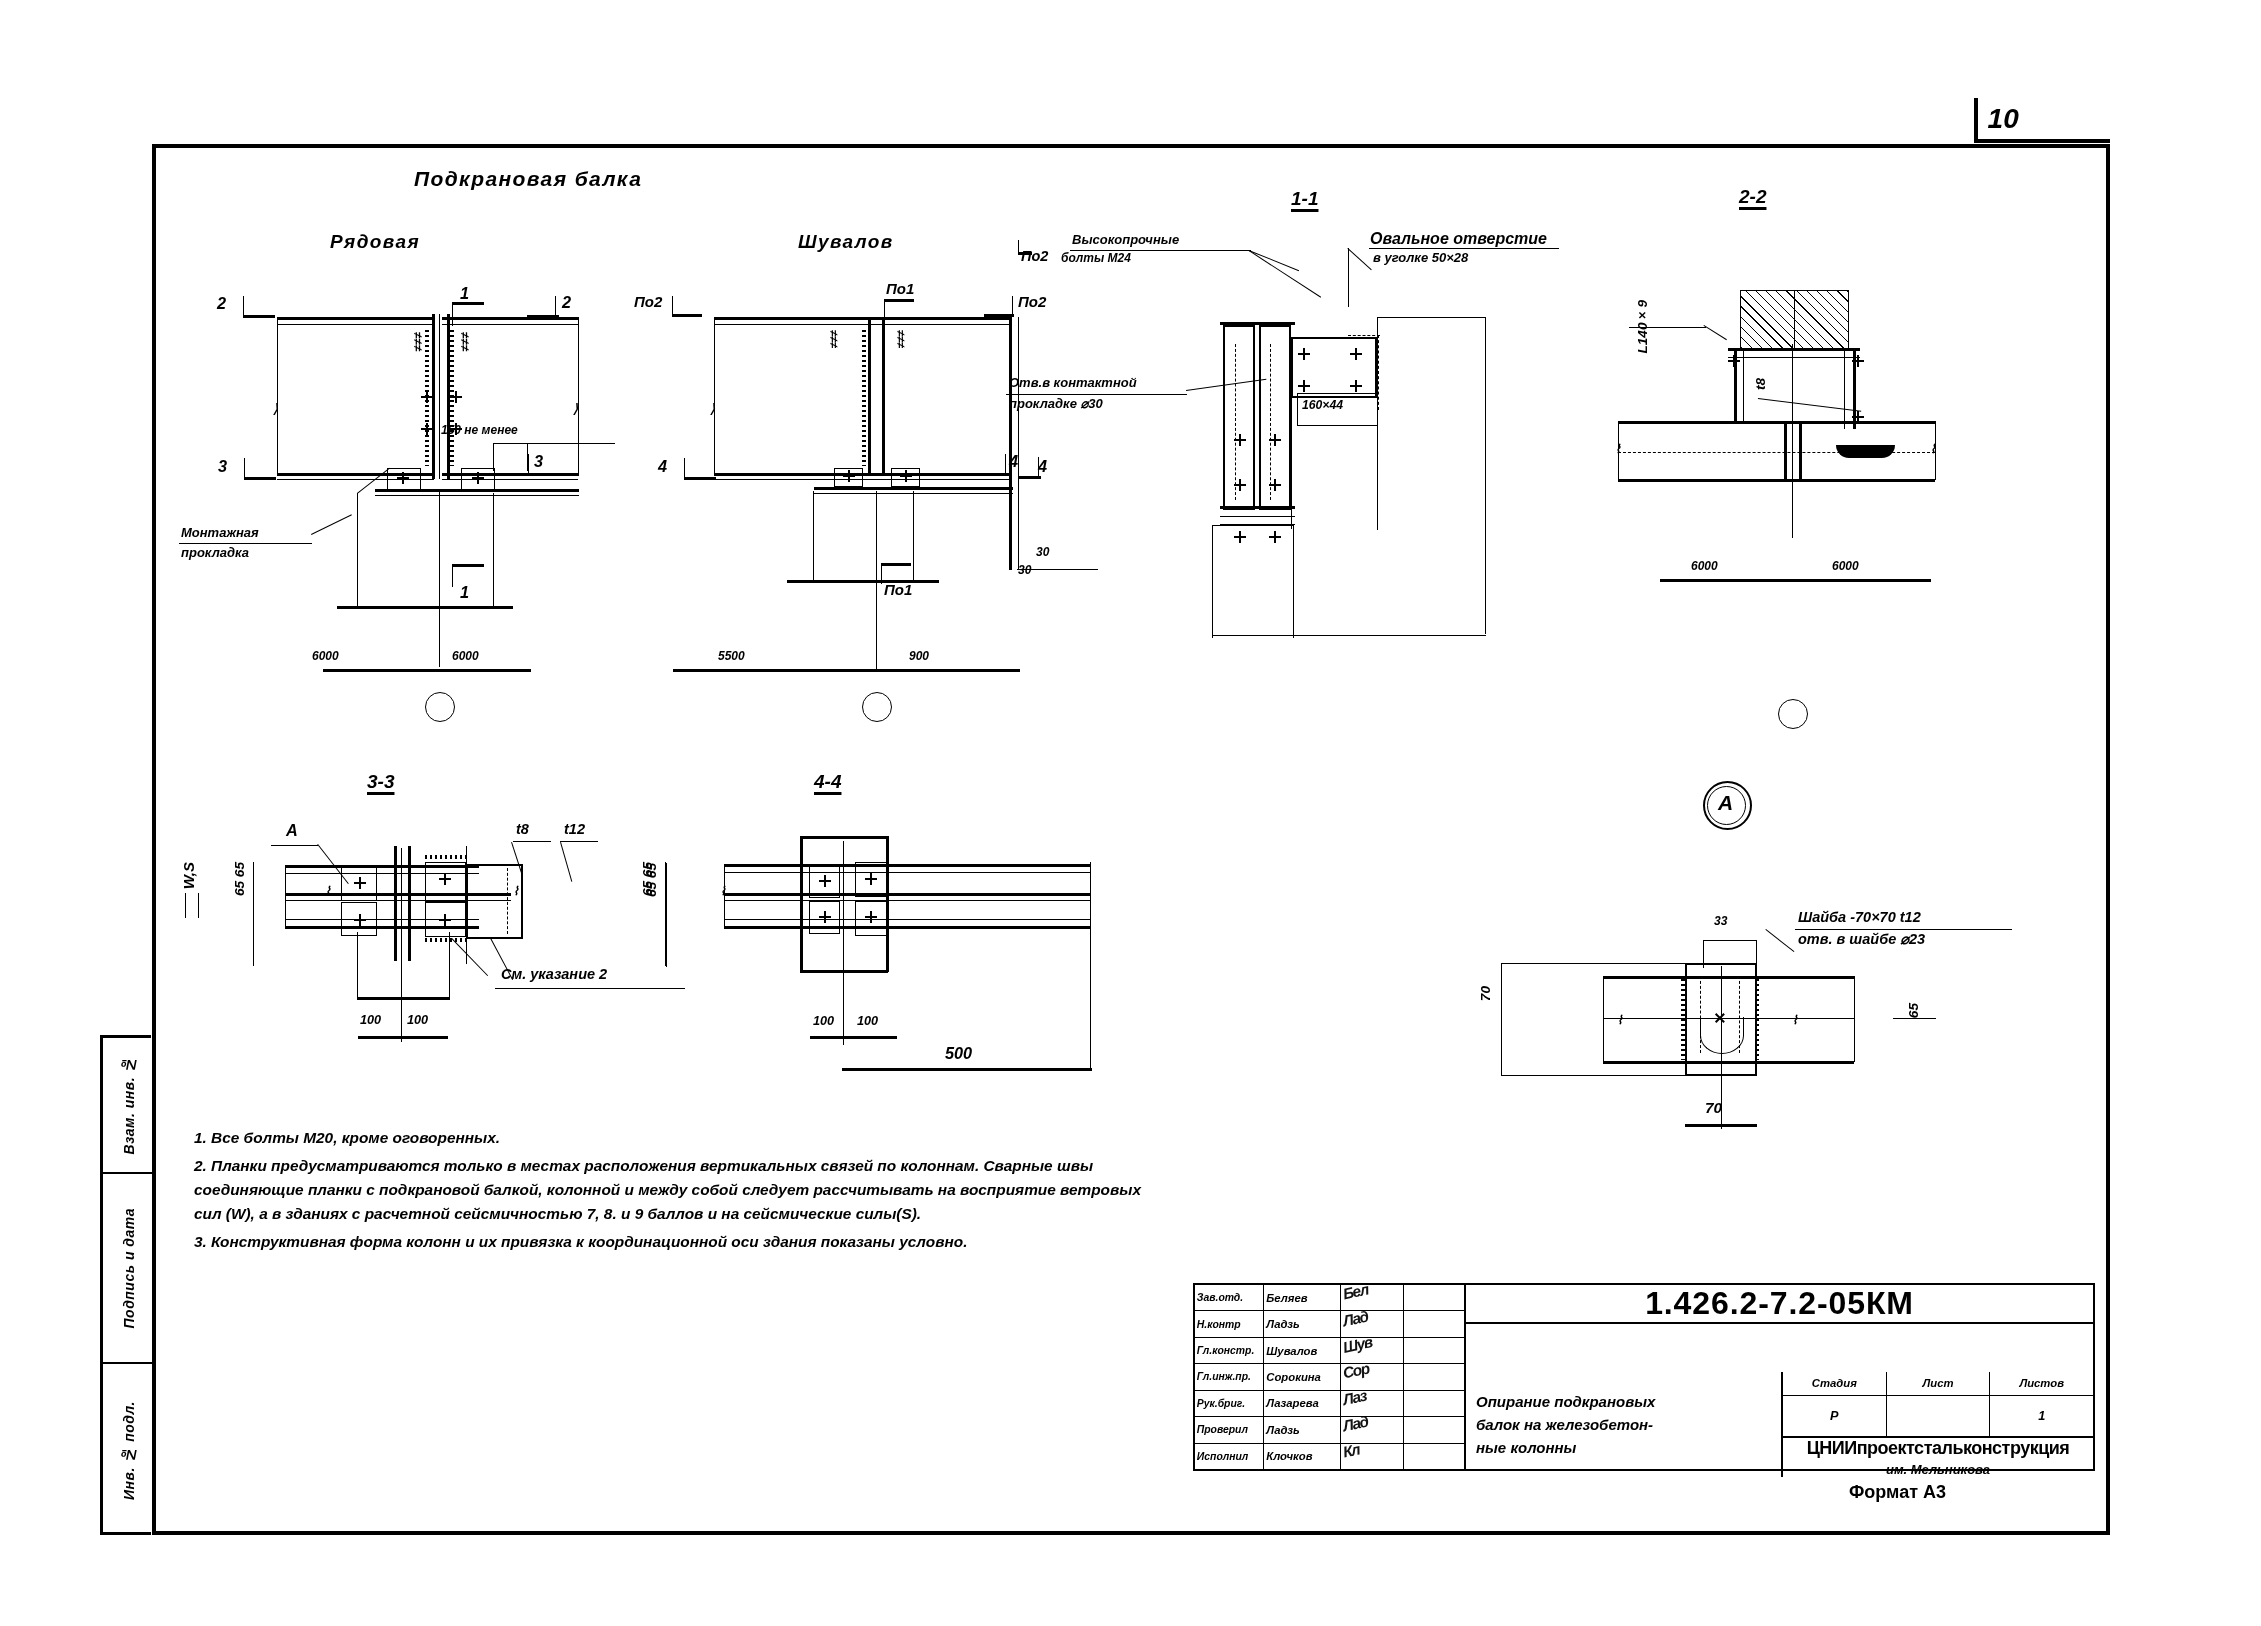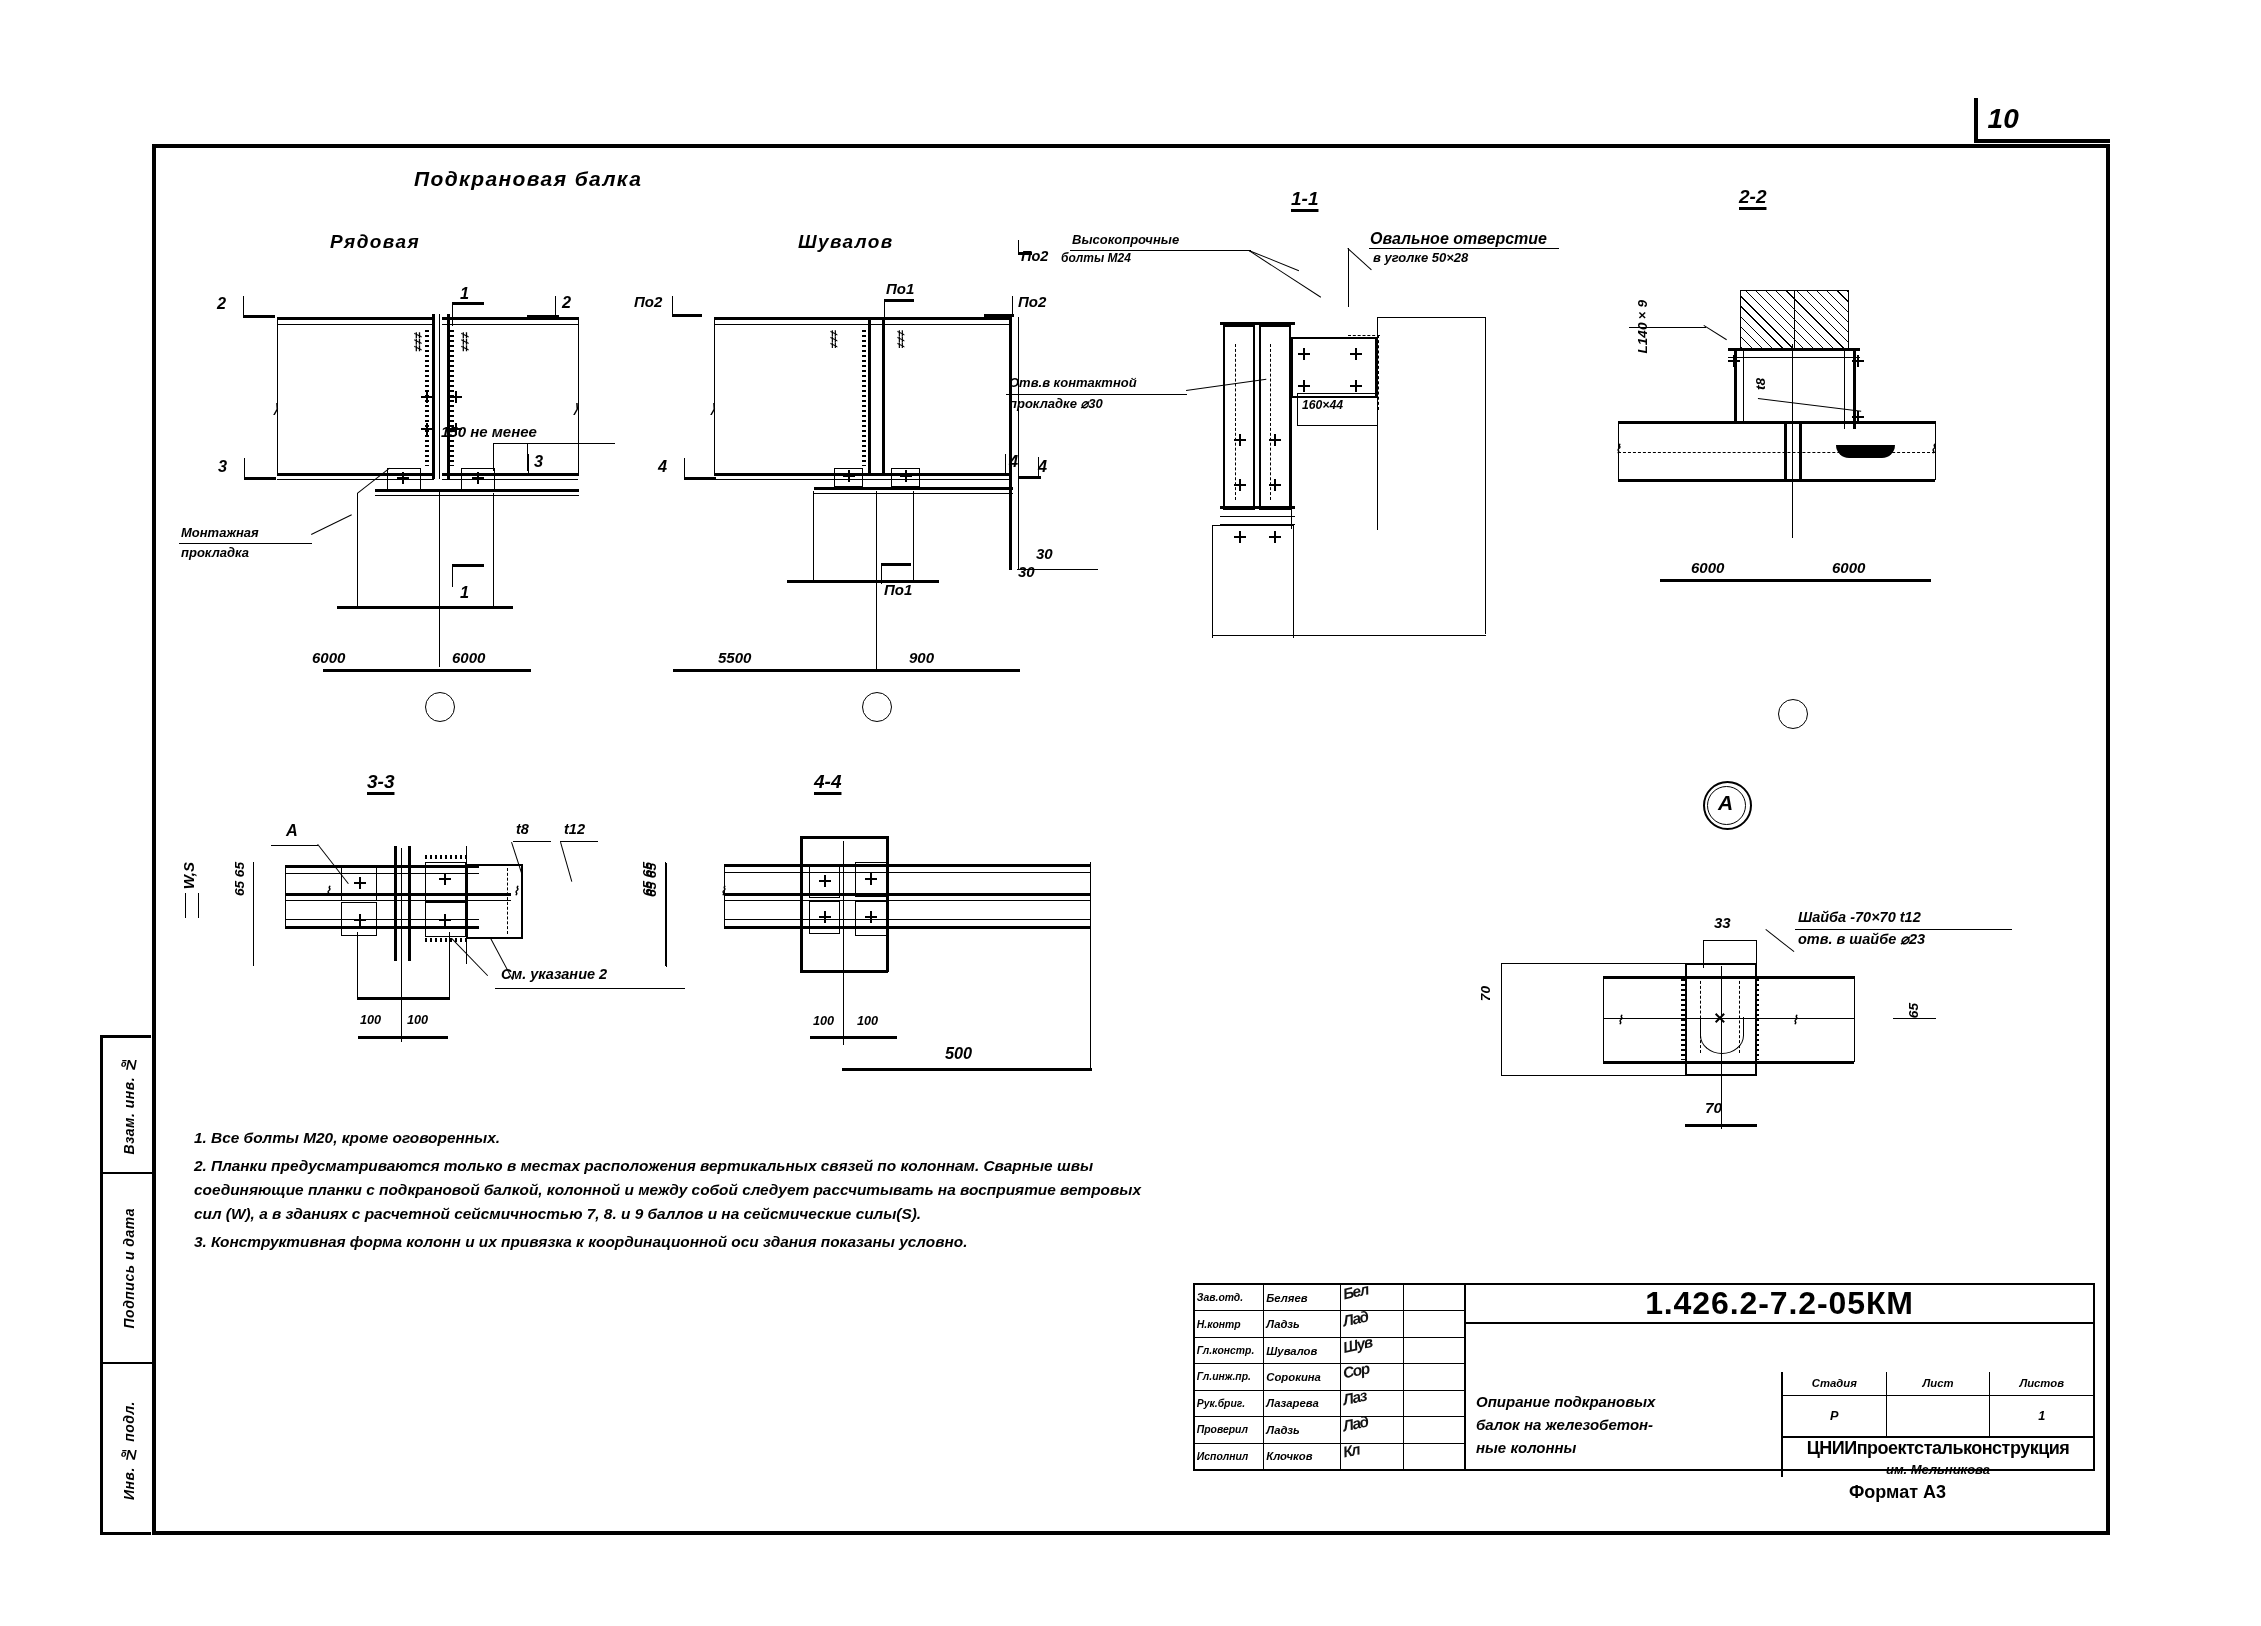--- a/index.html
+++ b/index.html
@@ -20,21 +20,21 @@
   #left-strip .cell span{
       writing-mode:vertical-rl;transform:rotate(180deg);
       font-size:14px;font-weight:bold;font-style:italic;white-space:nowrap;letter-spacing:0.5px;}
   .ls0{top:0;height:136px;}
   .ls1{top:136px;height:190px;}
   .ls2{top:326px;height:174px;border-bottom:none !important;}
   
   .lbl{position:absolute;font-weight:bold;font-style:italic;white-space:nowrap;}
   .ttl{position:absolute;font-weight:bold;font-style:italic;white-space:nowrap;}
   .sec-title{position:absolute;font-weight:bold;font-style:italic;white-space:nowrap;text-decoration:underline;text-underline-offset:3.6px;text-decoration-thickness:2.7px;}
-  .dim{position:absolute;font-weight:bold;font-style:italic;white-space:nowrap;font-size:15px;}
+  .dim{position:absolute;font-weight:bold;font-style:italic;white-space:nowrap;font-size:12px;}
   .vdim{position:absolute;font-weight:bold;font-style:italic;white-space:nowrap;font-size:13.6px;
         writing-mode:vertical-rl;transform:rotate(180deg);}
   
   .h{position:absolute;background:#000;height:1.4px;}
   .v{position:absolute;background:#000;width:1.4px;}
   .hb{position:absolute;background:#000;height:2.7px;}
   .vb{position:absolute;background:#000;width:2.7px;}
   .dash-h{position:absolute;height:0;border-top:1.4px dashed #000;}
   .dash-v{position:absolute;width:0;border-left:1.4px dashed #000;}
   .circ{position:absolute;border:1.8px solid #000;border-radius:50%;}

